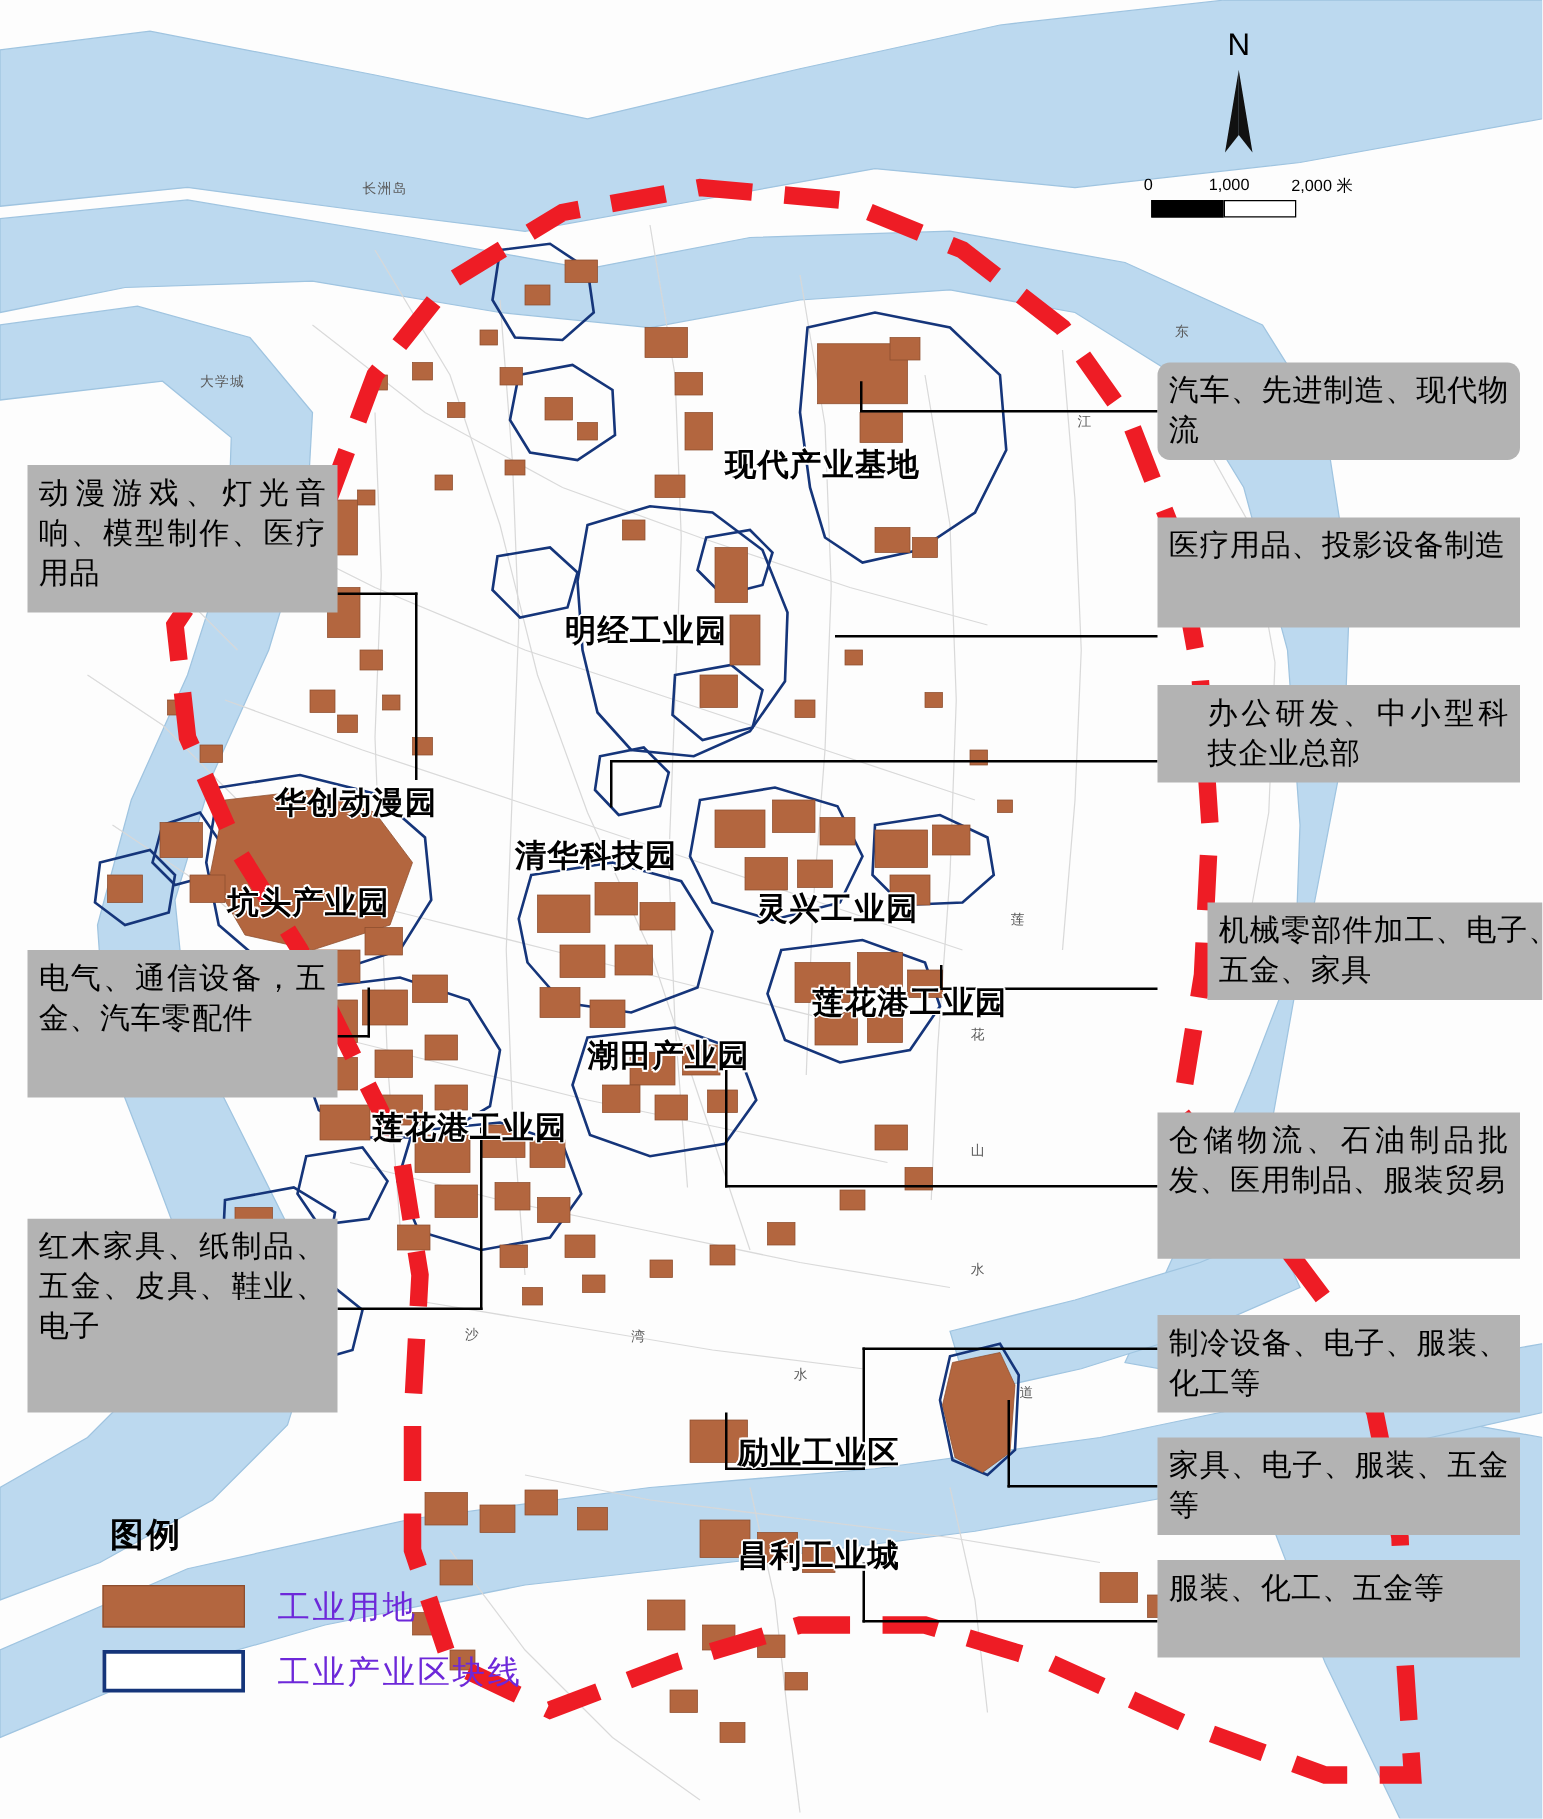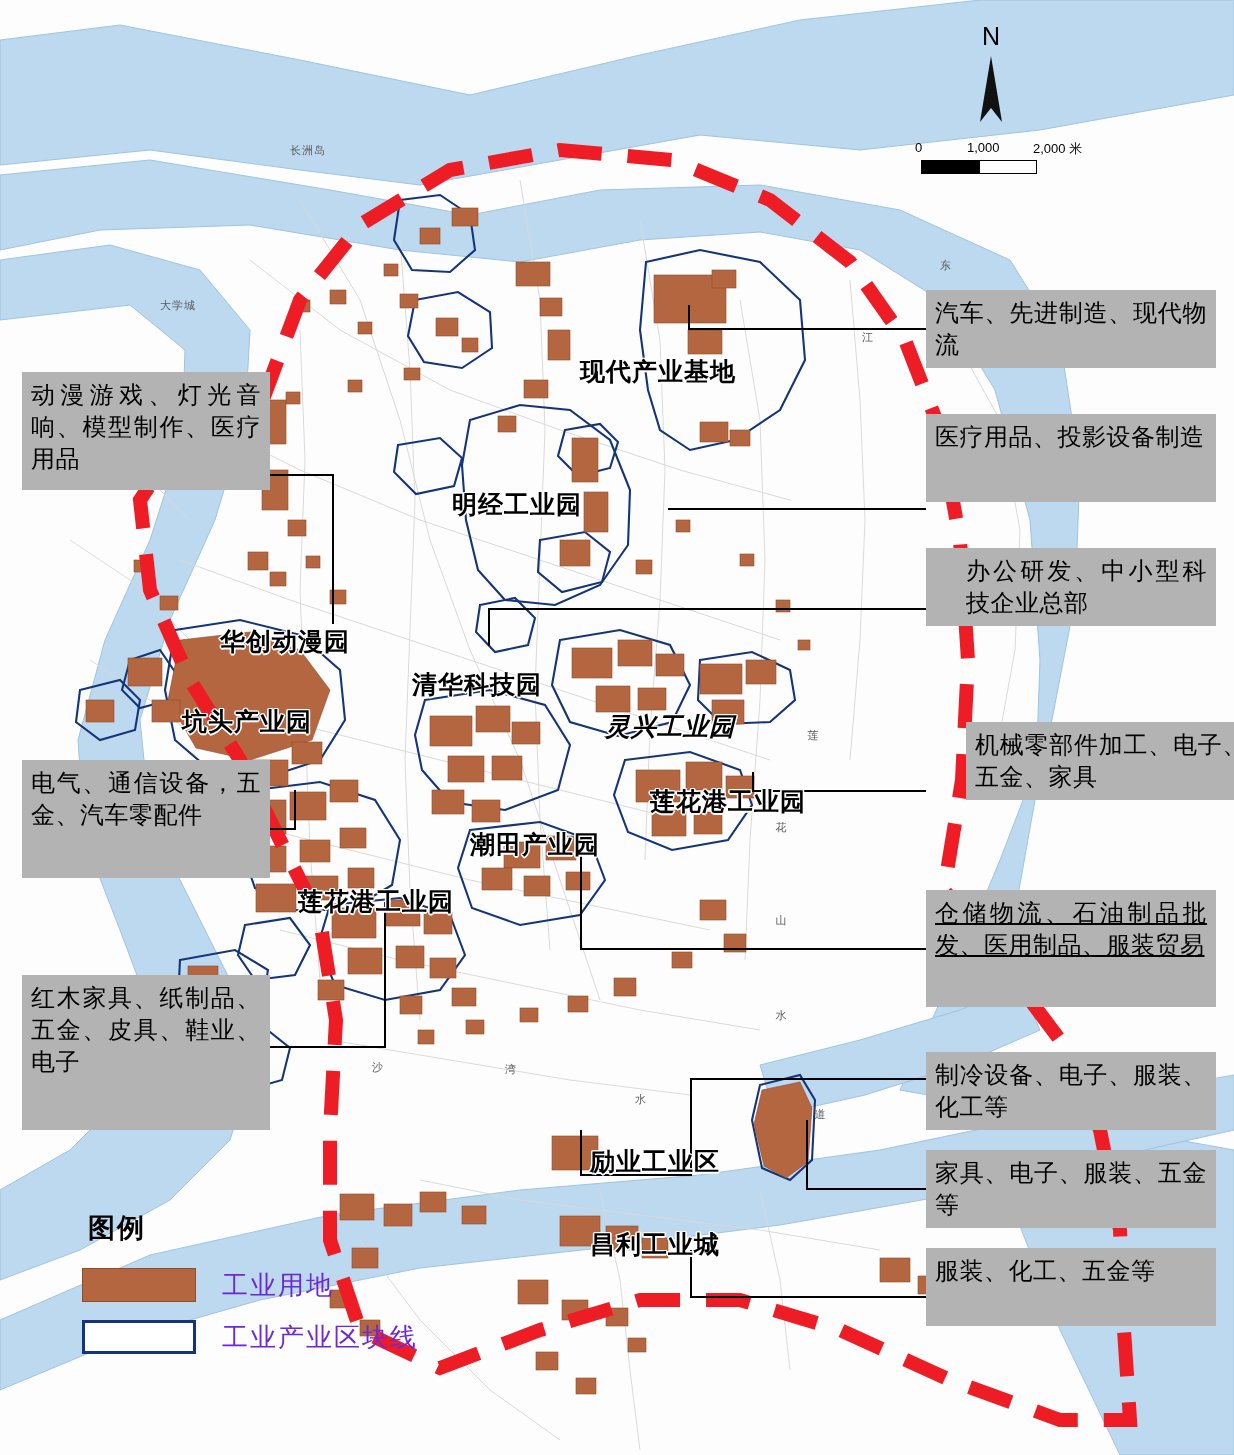--- a/index.html
+++ b/index.html
@@ -407,47 +407,47 @@
 
   <div class="leader h" style="left:270px; top:474px; width:64px;"></div>
   <div class="leader v" style="left:332px; top:474px; height:150px;"></div>
 
   <div class="leader h" style="left:270px; top:828px; width:26px;"></div>
   <div class="leader v" style="left:294px; top:790px; height:40px;"></div>
 
   <div class="leader h" style="left:270px; top:1046px; width:116px;"></div>
   <div class="leader v" style="left:384px; top:902px; height:146px;"></div>
 
-  <div class="callout" style="left:926px; top:290px; width:290px; height:78px;">汽车、先进制造、现代物流</div>
+  <div class="callout" style="left:926px; top:290px; width:290px; height:78px;border-radius:10px;">汽车、先进制造、现代物流</div>
 
   <div class="callout" style="left:926px; top:414px; width:290px; height:88px;">医疗用品、投影设备制造</div>
 
   <div class="callout" style="left:926px; top:548px; width:290px; height:78px;padding-left:40px;">办公研发、中小型科技企业总部</div>
 
   <div class="callout" style="left:966px; top:722px; width:290px; height:78px;">机械零部件加工、电子、五金、家具</div>
 
-  <div class="callout" style="left:926px; top:890px; width:290px; height:117px;text-decoration:underline;">仓储物流、石油制品批发、医用制品、服装贸易</div>
+  <div class="callout" style="left:926px; top:890px; width:290px; height:117px;">仓储物流、石油制品批发、医用制品、服装贸易</div>
 
   <div class="callout" style="left:926px; top:1052px; width:290px; height:78px;">制冷设备、电子、服装、化工等</div>
 
   <div class="callout" style="left:926px; top:1150px; width:290px; height:78px;">家具、电子、服装、五金等</div>
 
   <div class="callout" style="left:926px; top:1248px; width:290px; height:78px;">服装、化工、五金等</div>
 
   <div class="callout" style="left:22px; top:372px; width:248px; height:118px;">动漫游戏、灯光音响、模型制作、医疗用品</div>
 
   <div class="callout" style="left:22px; top:760px; width:248px; height:118px;">电气、通信设备，五金、汽车零配件</div>
 
   <div class="callout" style="left:22px; top:975px; width:248px; height:155px;">红木家具、纸制品、五金、皮具、鞋业、电子</div>
 
   <div class="park-label" style="left:580px; top:355px;">现代产业基地</div>
   <div class="park-label" style="left:452px; top:488px;">明经工业园</div>
   <div class="park-label" style="left:220px; top:625px;">华创动漫园</div>
   <div class="park-label" style="left:412px; top:668px;">清华科技园</div>
-  <div class="park-label" style="left:605px; top:710px;font-style:italic;">灵兴工业园</div>
+  <div class="park-label" style="left:605px; top:710px;">灵兴工业园</div>
   <div class="park-label" style="left:182px; top:705px;">坑头产业园</div>
   <div class="park-label" style="left:650px; top:785px;">莲花港工业园</div>
   <div class="park-label" style="left:470px; top:828px;">潮田产业园</div>
   <div class="park-label" style="left:298px; top:885px;">莲花港工业园</div>
   <div class="park-label" style="left:590px; top:1145px;">励业工业区</div>
   <div class="park-label" style="left:590px; top:1228px;">昌利工业城</div>
 
   <div class="geo-label" style="left:290px; top:143px;">长洲岛</div>
   <div class="geo-label" style="left:160px; top:298px;">大学城</div>
   <div class="geo-label" style="left:940px; top:258px;">东</div>

